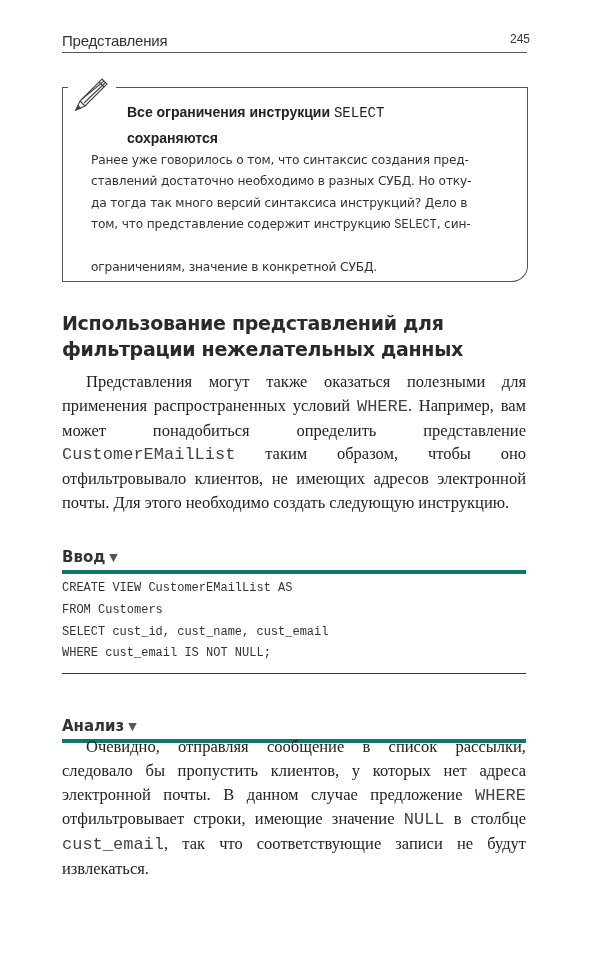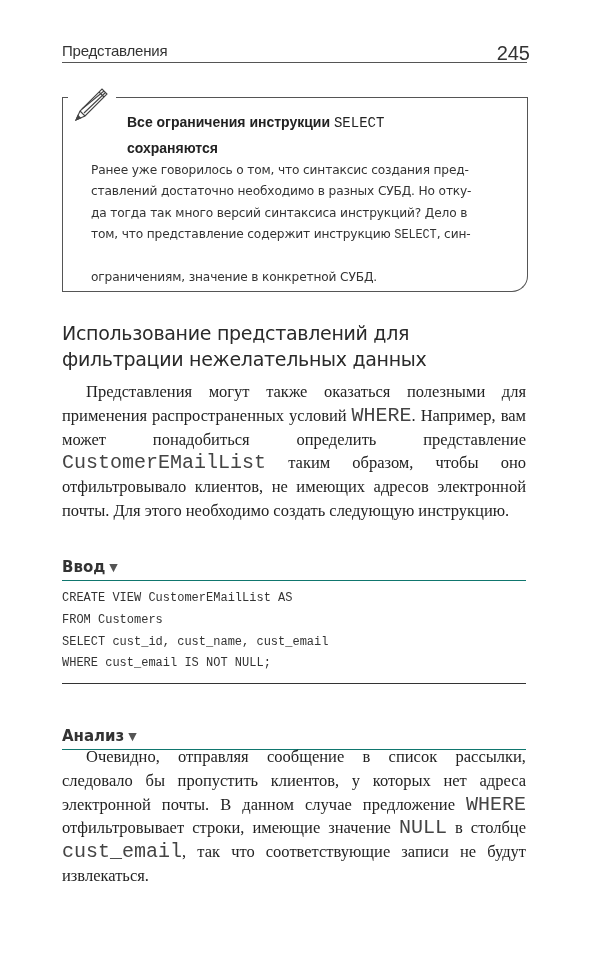--- a/index.html
+++ b/index.html
@@ -1,29 +1,29 @@
 <!DOCTYPE html>
 <html><head>
 <meta charset="utf-8">
 <style>
   html, body { margin: 0; padding: 0; }
   body {
     width: 600px; height: 972px; background: #ffffff; position: relative;
     overflow: hidden; color: #1a1a1a;
   }
-  .page { position: absolute; left: 0; top: 10px; width: 600px; height: 852px; }
+  .page { position: absolute; left: 0; top: 0; width: 600px; height: 852px; }
 
   .running-head {
     position: absolute; left: 62px; top: 30px; width: 398px; height: 24px;
     border-bottom: 1px solid #555;
     font-family: "Liberation Sans", sans-serif; font-size: 15px; color: #333;
     transform: scaleX(1);
   }
   .running-head .title { position: absolute; left: 0; top: 2px; letter-spacing: -0.2px; }
-  .running-head .pageno { position: absolute; right: -70px; top: 2px; font-size: 20px; }
+  .running-head .pageno { position: absolute; right: -70px; top: 2px; font-size: 12px; }
   .head-rule { position: absolute; left: 62px; top: 52px; width: 465px; height: 1px; background: #555; }
 
   .note-box {
     position: absolute; left: 62px; top: 87px; width: 464px; height: 194px;
     border-left: 1px solid #555; border-bottom: 1px solid #555; border-right: 1px solid #555;
     border-bottom-right-radius: 16px;
   }
   .note-top-line-left { position: absolute; left: 62px; top: 87px; width: 6px; height: 1px; background: #555; }
   .note-top-line-right { position: absolute; left: 116px; top: 87px; width: 411px; height: 1px; background: #555; }
   .pencil-icon { position: absolute; left: 72px; top: 74px; width: 40px; height: 40px; }
@@ -36,37 +36,37 @@
   .note-title .mono { font-family: "Liberation Mono", monospace; font-weight: normal; font-size: 14px; }
   .note-body {
     position: absolute; left: 91px; top: 150px; width: 424px;
     font-family: "DejaVu Sans", sans-serif; font-size: 12.2px; line-height: 21.3px;
     color: #333; text-align: justify; letter-spacing: -0.15px;
   }
   .note-body .mono { font-family: "Liberation Mono", monospace; font-size: 12px; }
 
   .section-title {
     position: absolute; left: 62px; top: 310px; width: 470px;
-    font-family: "DejaVu Sans", sans-serif; font-weight: normal; font-size: 19px;
+    font-family: "DejaVu Sans", sans-serif; font-weight: bold; font-size: 19px;
     line-height: 26px; color: #2a2a2a; letter-spacing: -0.3px;
   }
 
   .para {
     position: absolute; left: 62px; width: 464px;
     font-family: "Liberation Serif", serif; font-size: 16.5px; line-height: 23.8px;
     color: #222; text-align: justify;
   }
   .para .indent { display: inline-block; width: 24px; }
-  .para .mono { font-family: "Liberation Mono", monospace; font-size: 20px; color: #444; }
+  .para .mono { font-family: "Liberation Mono", monospace; font-size: 17px; color: #444; }
   .para1 { top: 370px; }
   .para2 { top: 735px; }
 
   .label {
     position: absolute; left: 62px; width: 464px; height: 24px;
-    border-bottom: 1px solid #0f766e;
+    border-bottom: 4px solid #0f766e;
     font-family: "DejaVu Sans", sans-serif; font-weight: bold; font-size: 15px; color: #333;
   }
   .label .text { position: absolute; left: 0; top: 2px; }
   .label .tri { font-size: 11px; color: #555; margin-left: 4px; position: relative; top: -1px; }
   .label-input { top: 546px; }
   .label-analysis { top: 700px; margin-top: 15px; }
 
   .code {
     position: absolute; left: 62px; top: 578px; width: 464px;
     font-family: "Liberation Mono", monospace; font-size: 12px; line-height: 21.8px;

